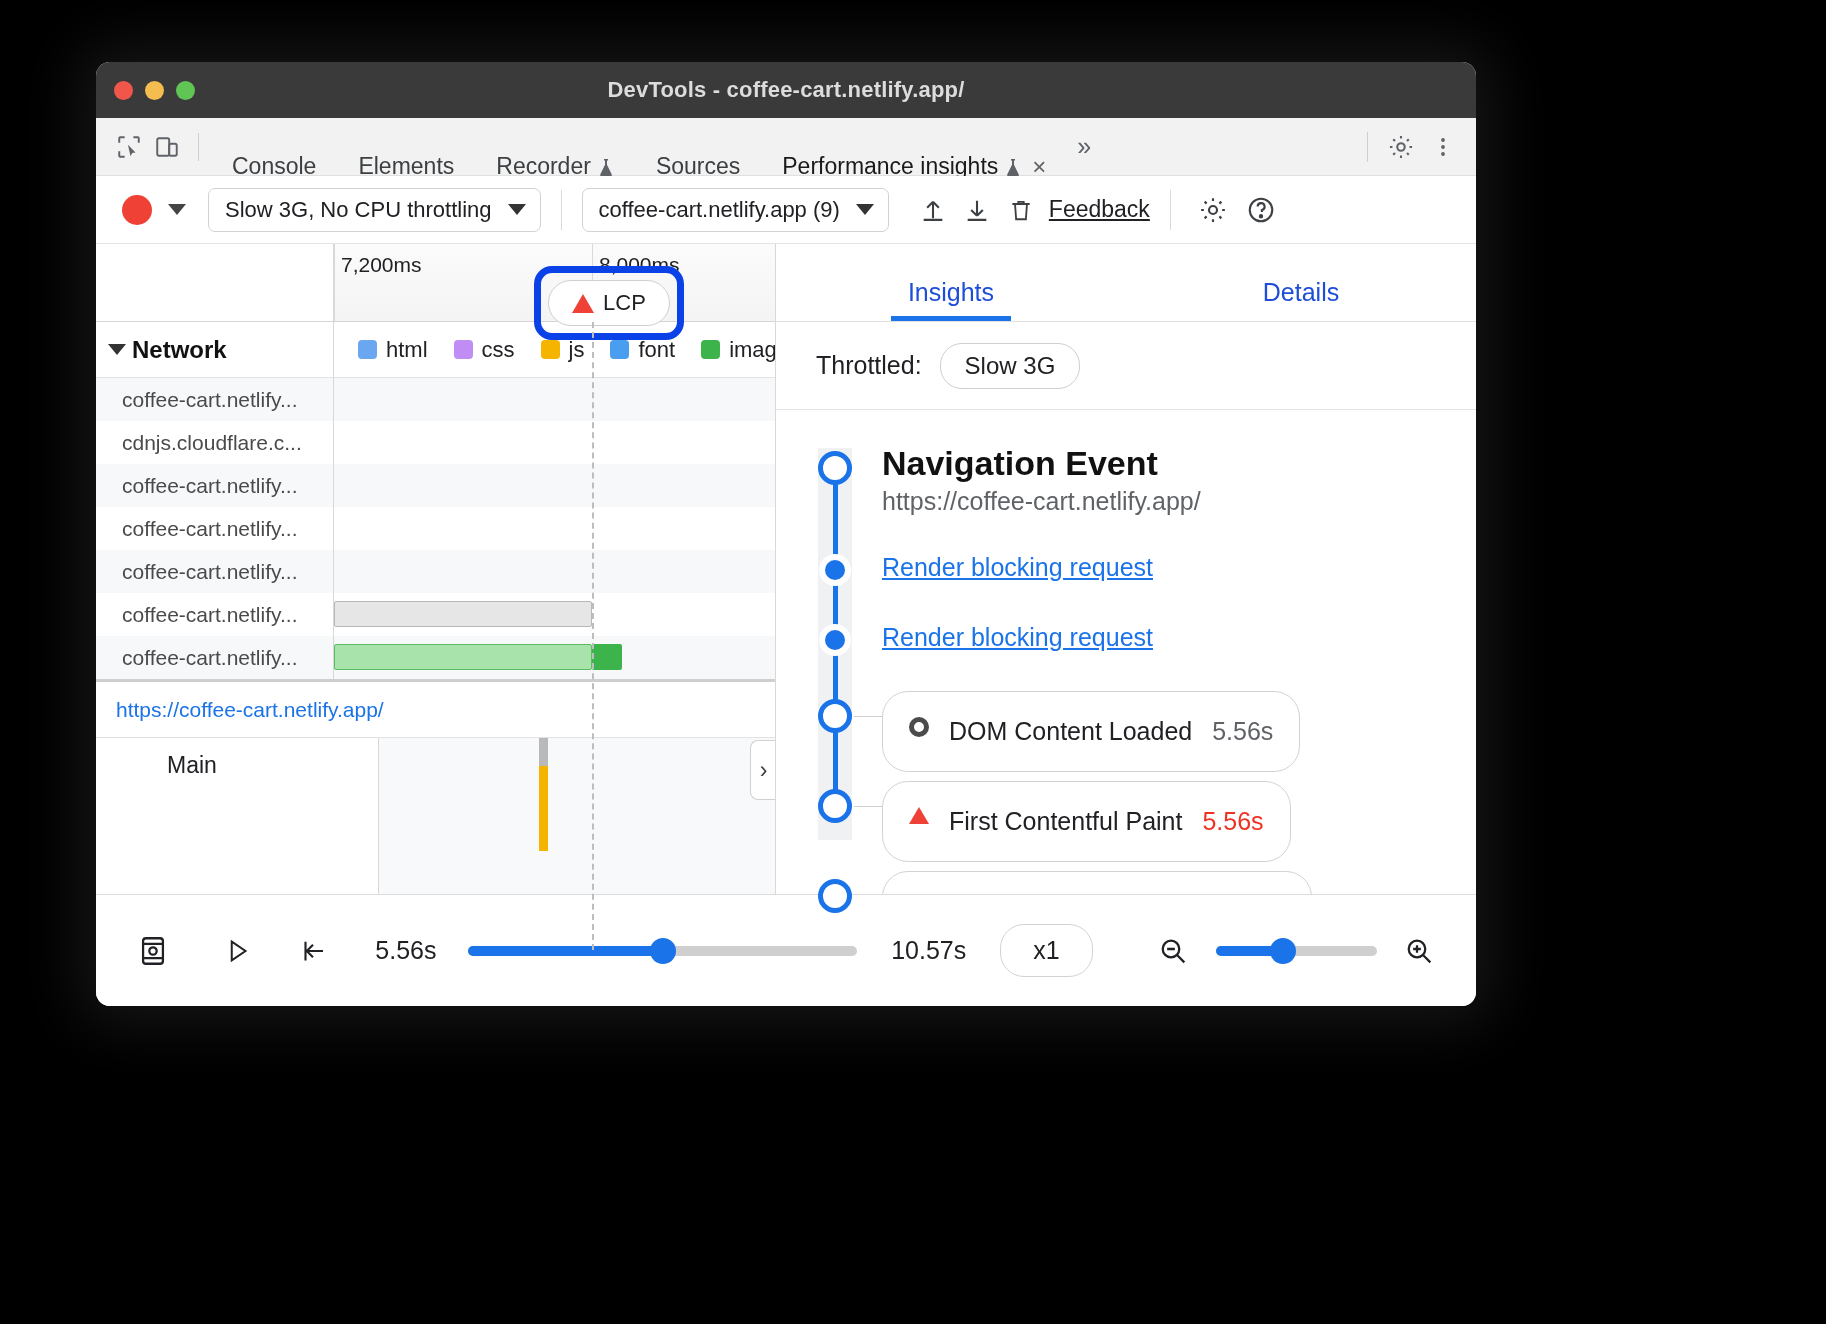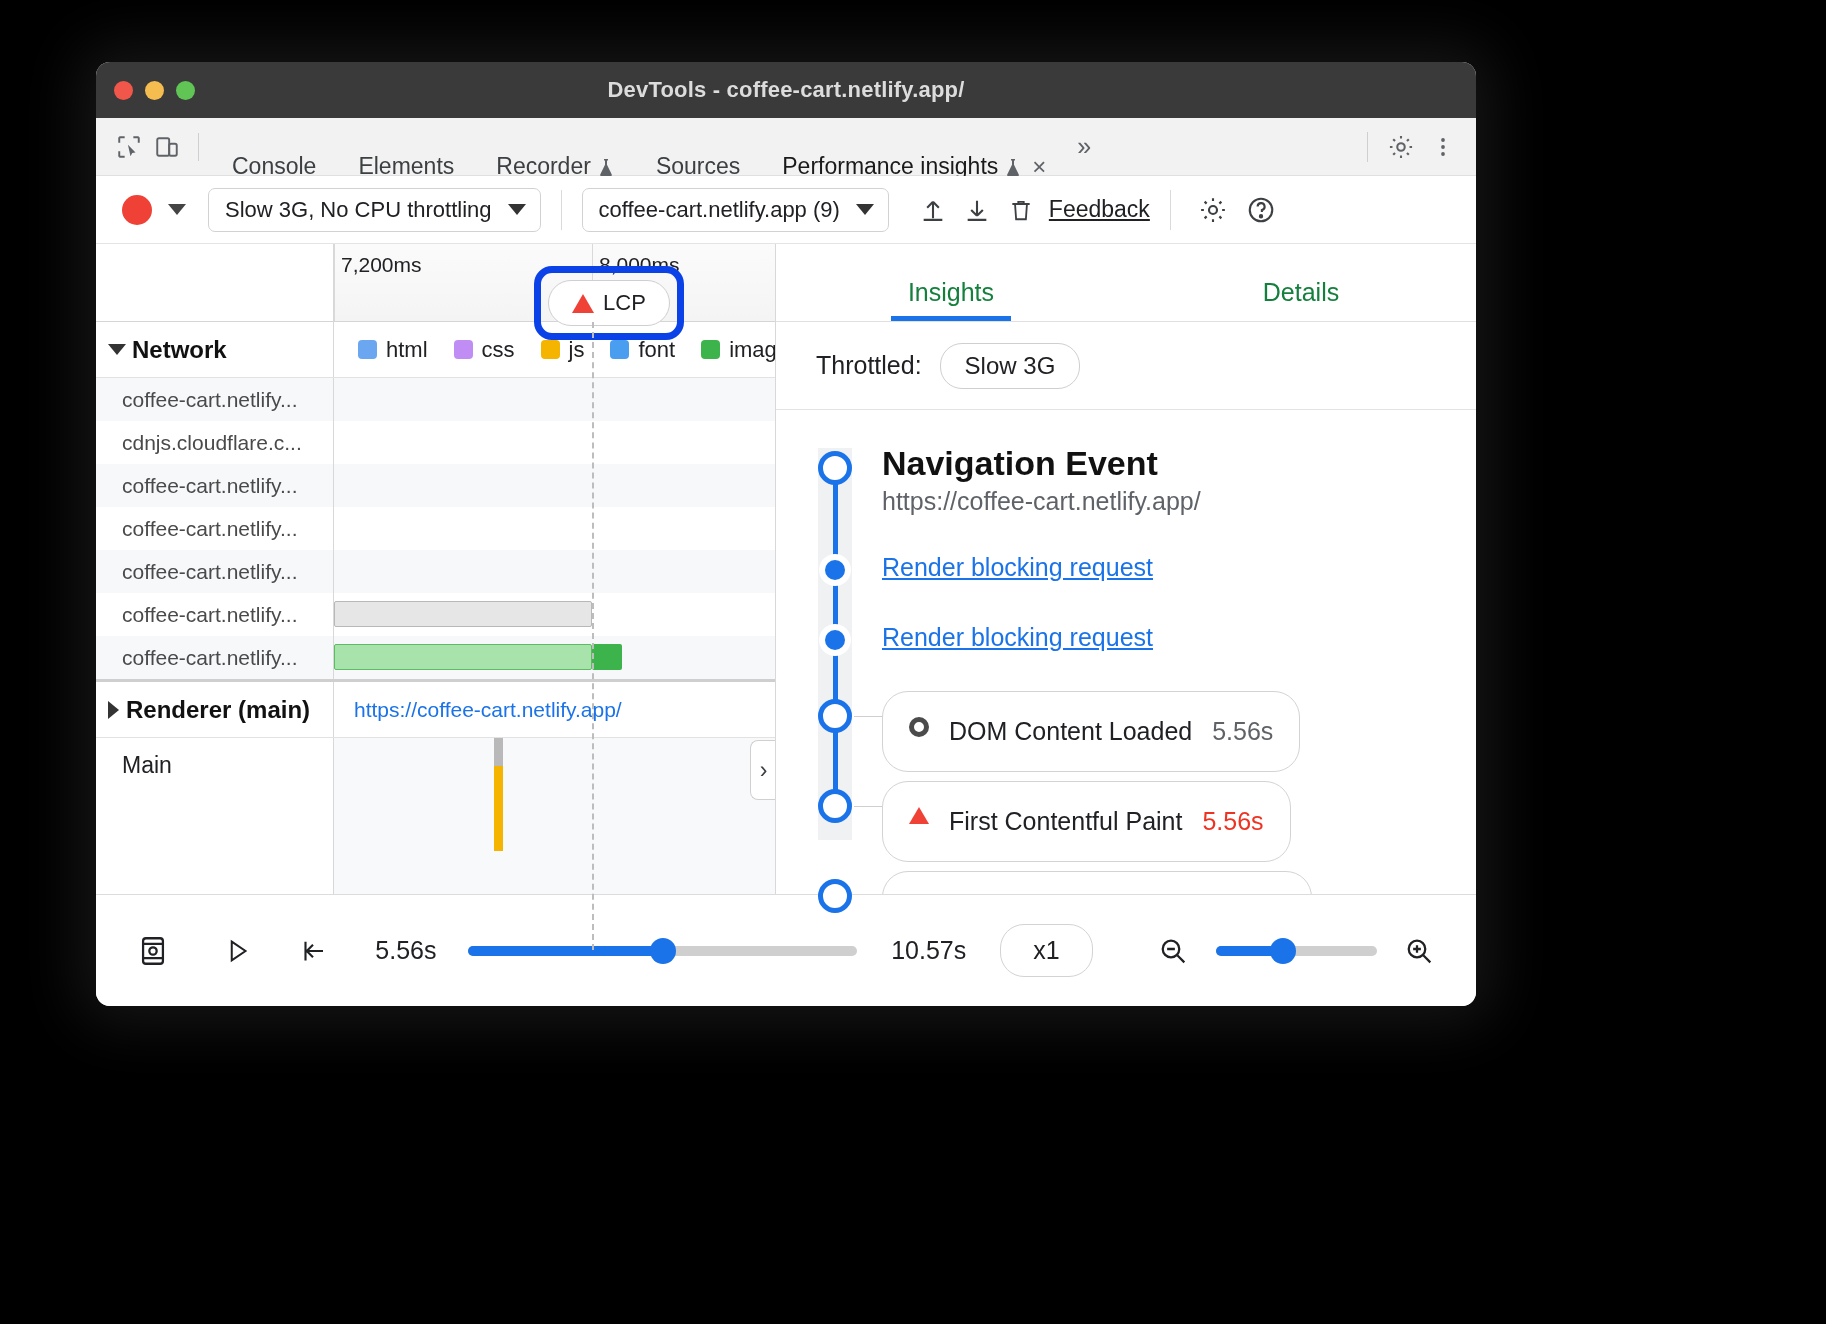--- a/index.html
+++ b/index.html
@@ -287,20 +287,21 @@
     height: 190px;
     display: flex;
     position: relative;
   }
   .main-row .name {
     width: 238px; flex: none; height: 100%;
     padding-left: 26px; padding-top: 14px;
     font-size: 23px; color: #202124;
     border-right: 1px solid #d8d8d8;
     background: #fff;
+    margin-left: 45px;
   }
   .main-row .lane { position: relative; flex: 1; background: #f7f9fa; }
 
   .flame-gray { position:absolute; left:160px; top:0; width:9px; height:28px; background:#b9b9b9; }
   .flame-orange { position:absolute; left:160px; top:28px; width:9px; height:85px; background:#f5b400; }
 
   
   .playhead {
     position: absolute;
     left: 496px; top: 78px; bottom: 0;
@@ -328,21 +329,21 @@
   .rp-tabs {
     height: 78px;
     display: flex; align-items: flex-end;
     border-bottom: 1px solid #e0e0e0;
     background: #fff;
   }
   .rp-tab {
     flex: 1;
     text-align: center;
     font-size: 25px;
-    color: #15803d;
+    color: #1d4ed8;
     padding-bottom: 14px;
     position: relative;
   }
   .rp-tab.active::after {
     content: "";
     position: absolute; bottom: 0;
     left: 50%; transform: translateX(-50%);
     width: 120px; height: 5px;
     background: #1a73e8;
   }
@@ -676,24 +677,20 @@
           <div class="name">coffee-cart.netlify...</div>
           <div class="lane">
             <div class="bar img-wait" style="left:0px; width:258px;"></div>
             <div class="bar img-dl" style="left:258px; width:30px;"></div>
           </div>
         </div>
 
         <div class="section-div"></div>
 
         <div class="renderer-row">
-          <div class="name">
-            <span class="tri-right"></span>
-            <span>Renderer (main)</span>
-          </div>
           <div class="renderer-url">https://coffee-cart.netlify.app/</div>
         </div>
 
         <div class="main-row">
           <div class="name">Main</div>
           <div class="lane">
             <div class="flame-gray"></div>
             <div class="flame-orange"></div>
           </div>
         </div>

